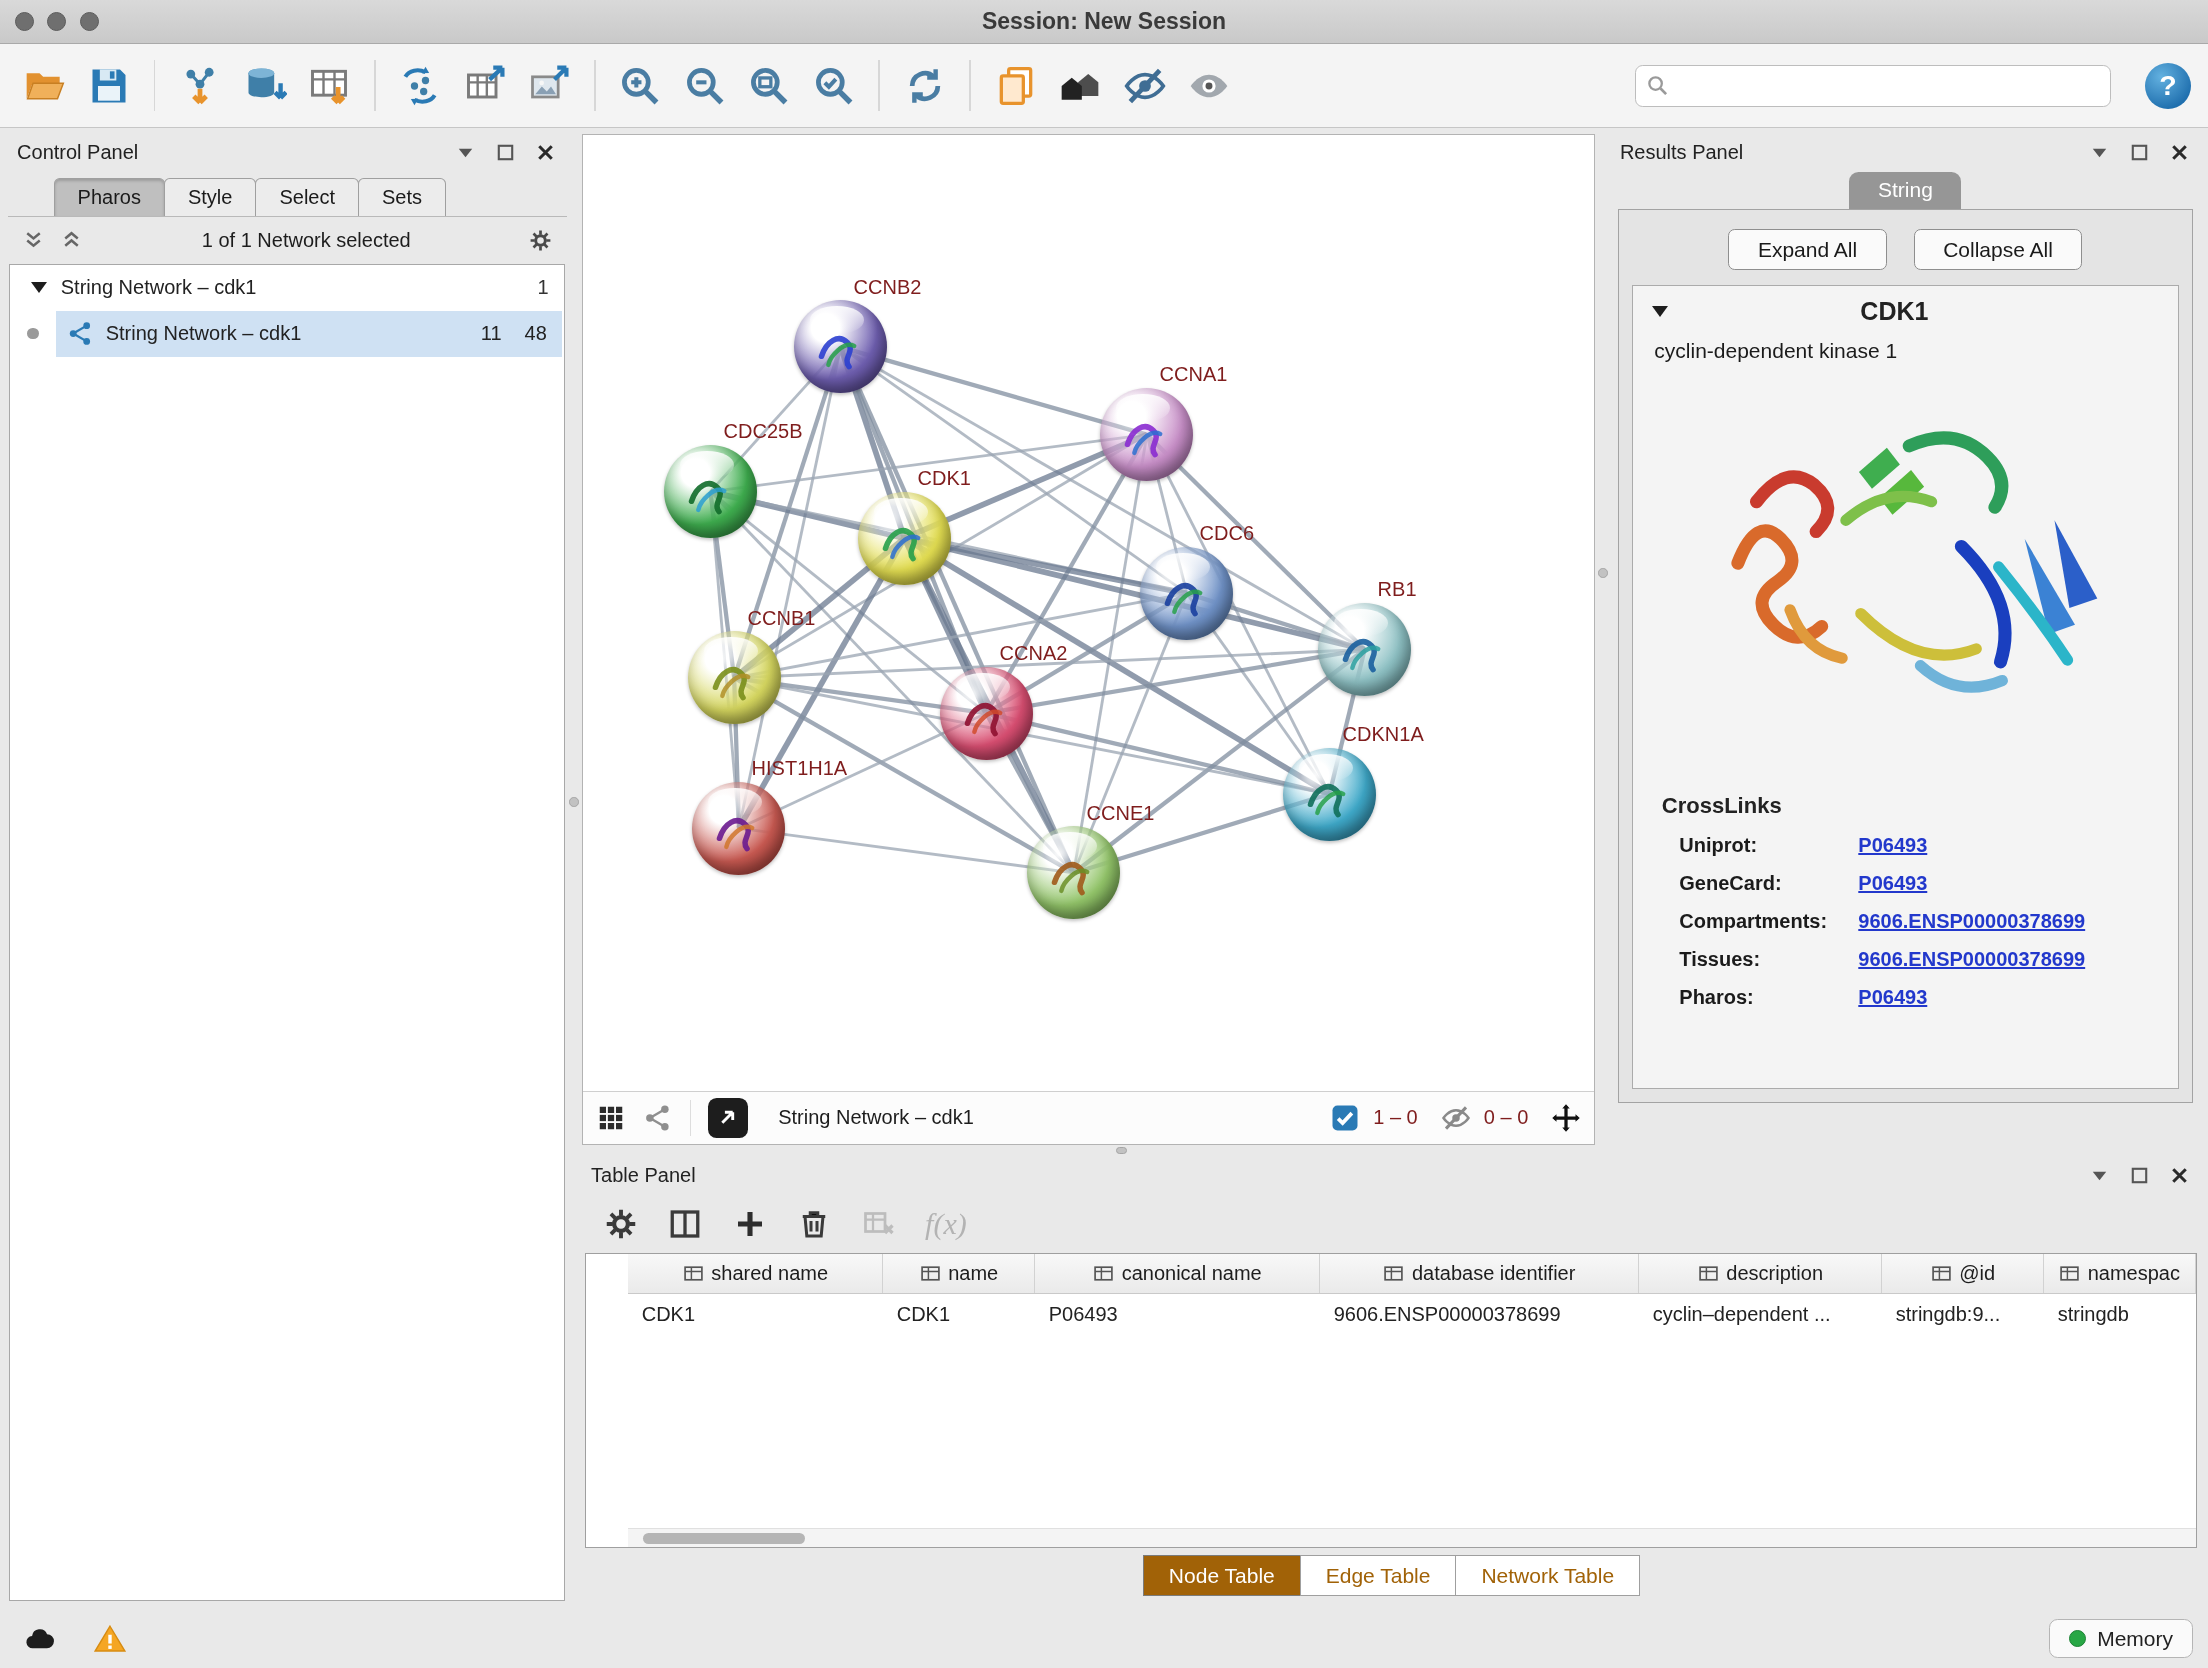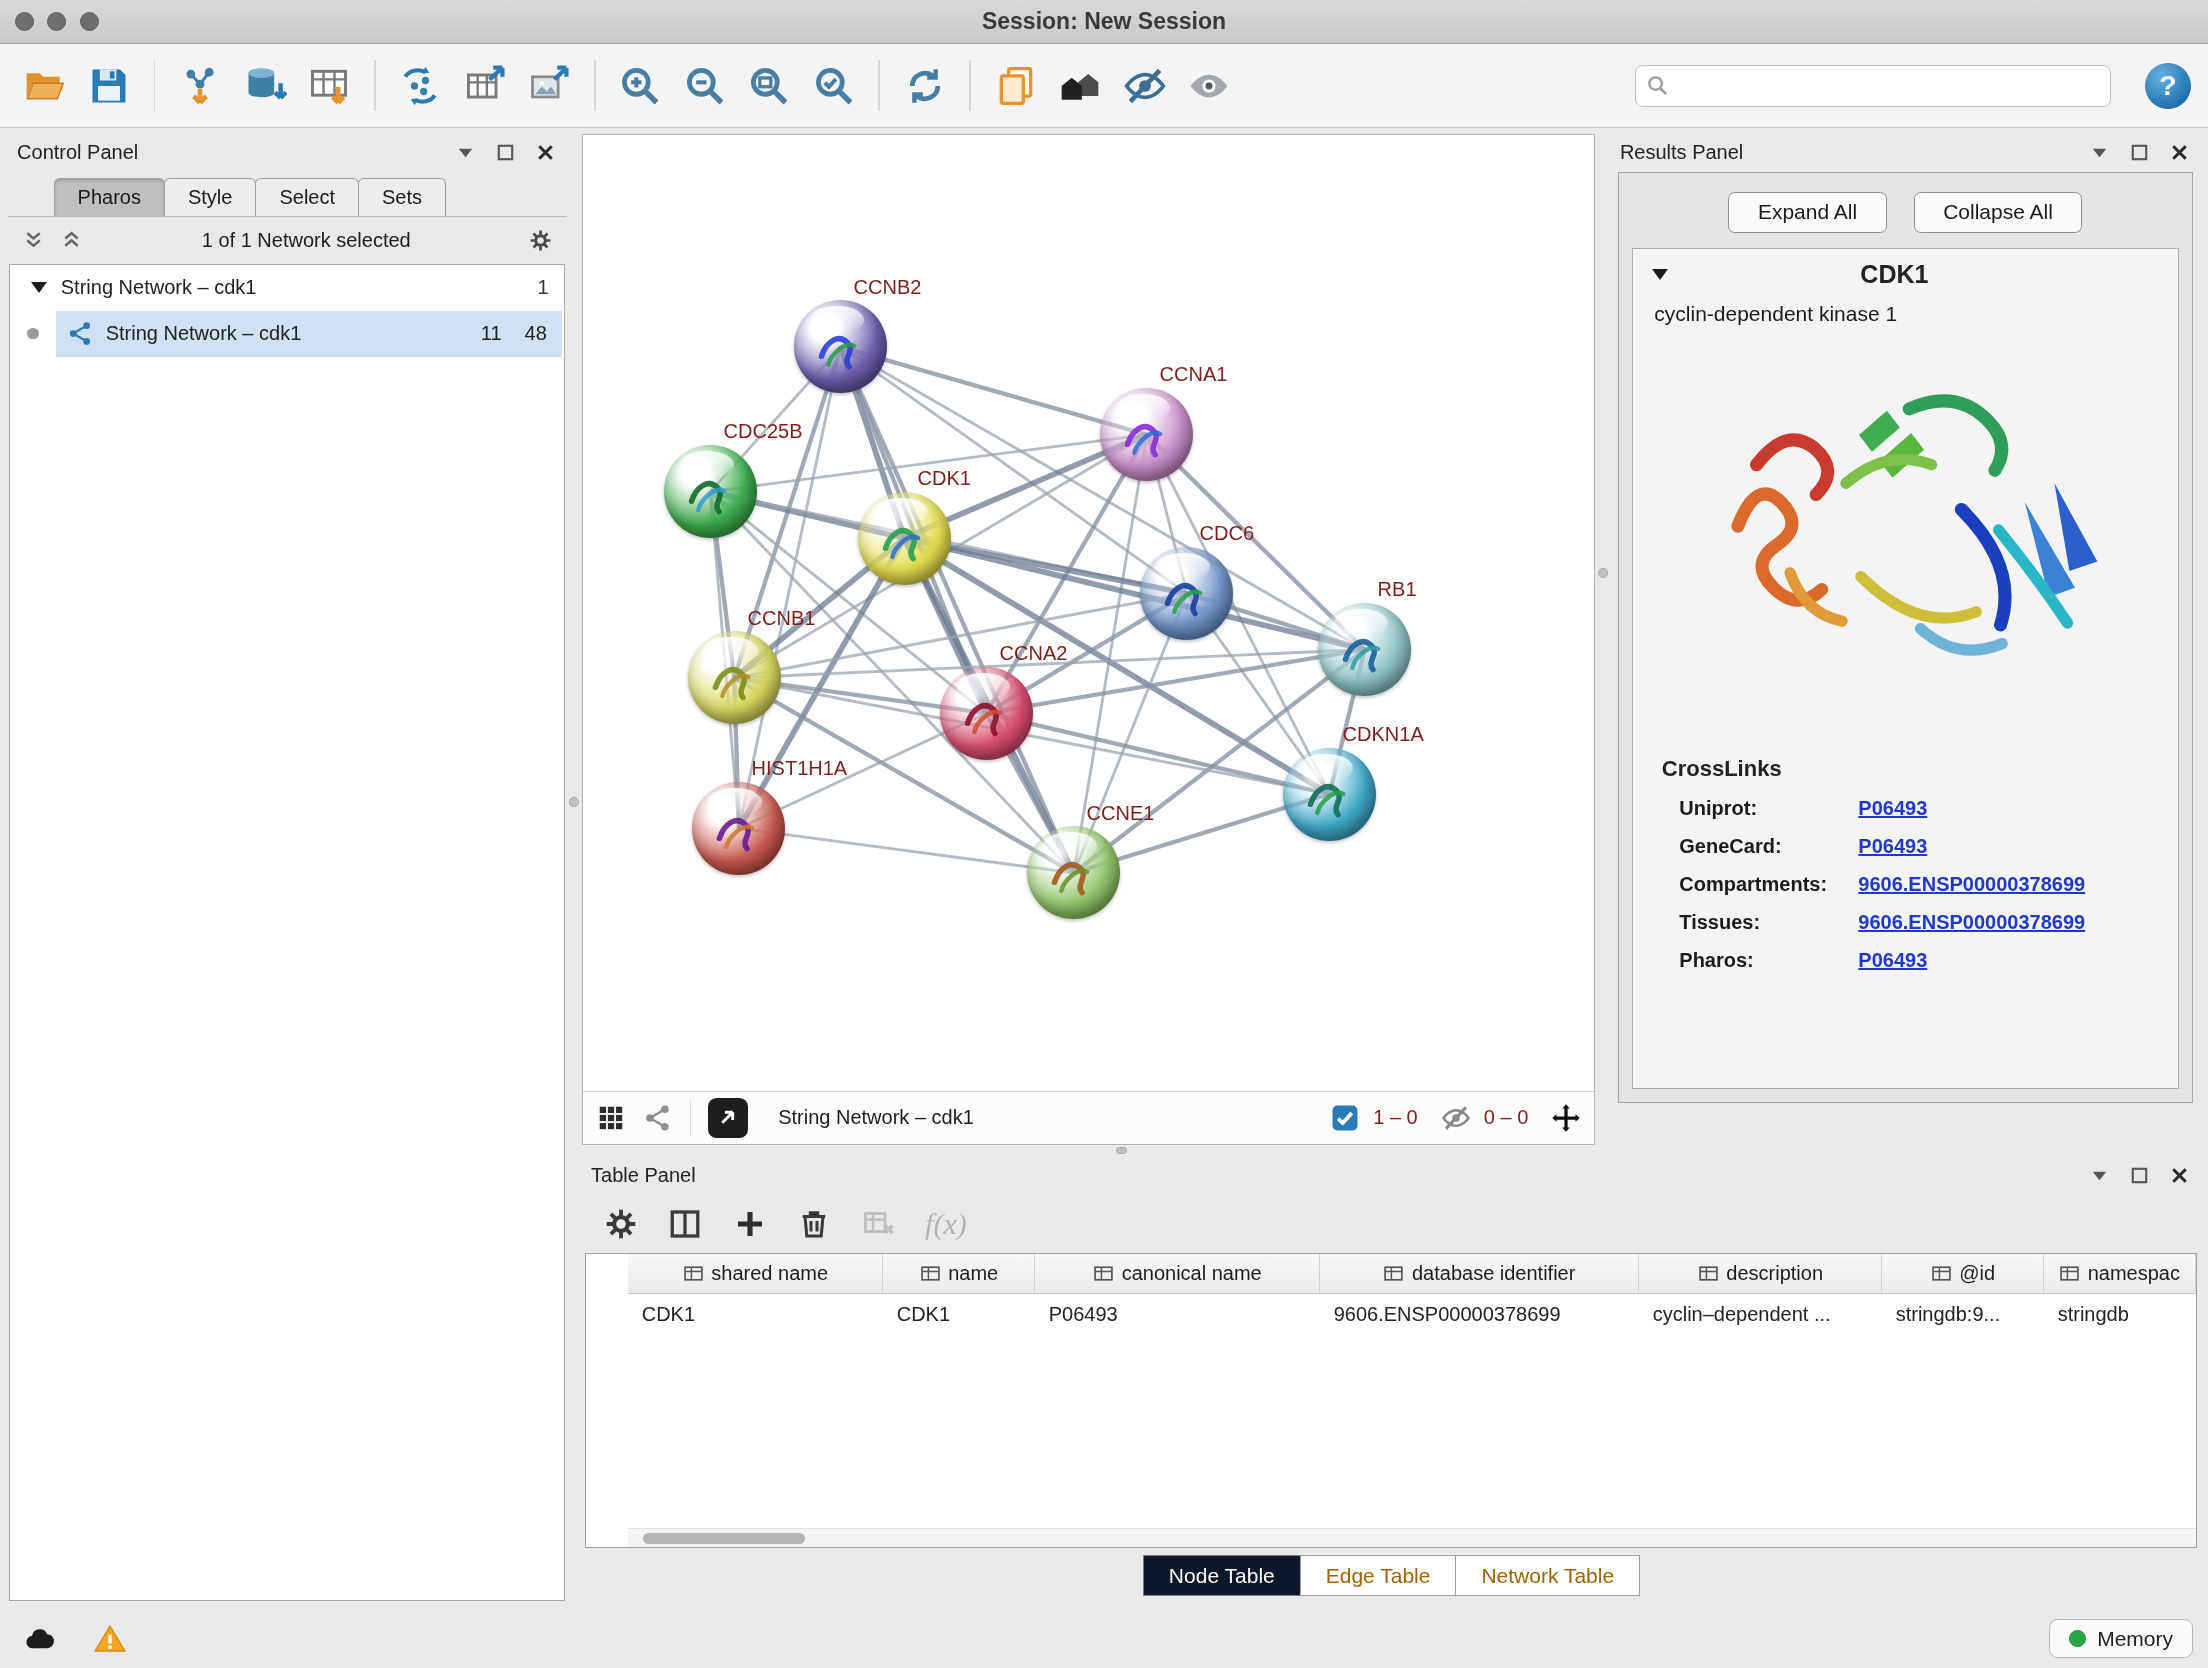--- a/index.html
+++ b/index.html
@@ -142,21 +142,21 @@
   .t-hcell svg { width: 21px; height: 21px; flex: none; }
   .t-row { display: flex; height: 40px; align-items: center; }
   .t-cell { padding-left: 13.3px; font-size: 20px; overflow: hidden; white-space: nowrap; }
   .c0 { width: 255px; } .c1 { width: 152px; } .c2 { width: 285px; } .c3 { width: 319px; }
   .c4 { width: 243px; } .c5 { width: 162px; } .c6 { flex: 1; }
   .t-empty { flex: 1; }
   .t-scroll { height: 19px; border-top: 1px solid #e0e0e0; background: #f4f4f4; display: flex; align-items: center; }
   .t-thumb { width: 162px; height: 11.4px; border-radius: 5.7px; background: #b5b5b5; margin-left: 15px; }
   .tp-tabs { height: 55px; display: flex; justify-content: center; align-items: center; }
   .tp-tab { border: 1px solid #9f9f9f; background: #fff; padding: 7.6px 25px; font-size: 21px; margin-right: -1px; color: #a16207; }
-  .tp-tab.selected { background: #0f172a; color: #fff; border-color: #7b7b7b; }
+  .tp-tab.selected { background: #a16207; color: #fff; border-color: #7b7b7b; }
 
   
   .statusbar { height: 59px; display: flex; align-items: center; padding: 0 15px; gap: 21px; background: #e9e9e9; }
   .statusbar .sbtn { width: 49px; height: 42px; display: flex; align-items: center; justify-content: center; border-radius: 5.7px; }
   .statusbar svg { width: 34px; height: 34px; }
   .membtn {
     margin-left: auto; display: flex; align-items: center; gap: 11.4px;
     border: 1.9px solid #b5b5b5; background: #fafafa; border-radius: 8.6px; padding: 6.7px 19px; font-size: 21px;
   }
   .memdot { width: 17px; height: 17px; border-radius: 50%; background: #28a745; border: 1px solid #1d8235; }
@@ -587,20 +587,23 @@
                   <path d="M5 8h14l-7 9z" fill="#555"></path>
                 </svg>
               <svg viewBox="0 0 24 24">
                   <rect x="5" y="5" width="14" height="14" fill="none" stroke="#555" stroke-width="2.2"></rect>
                 </svg>
               <svg viewBox="0 0 24 24">
                   <path d="M5.5 5.5l13 13M18.5 5.5l-13 13" stroke="#2a2a2a" stroke-width="3.2"></path>
                 </svg>
             </span>
           </div>
+          <div class="rp-tabrow">
+            <span class="rp-tab">String</span>
+          </div>
           <div class="rp-box">
             <div class="rp-buttons">
               <button class="rp-btn">Expand All</button>
               <button class="rp-btn">Collapse All</button>
             </div>
             <div class="rp-inner">
               <div class="rp-protein-hdr">
                 <span class="tri-down"></span>
                 <span class="name">CDK1</span>
               </div>

